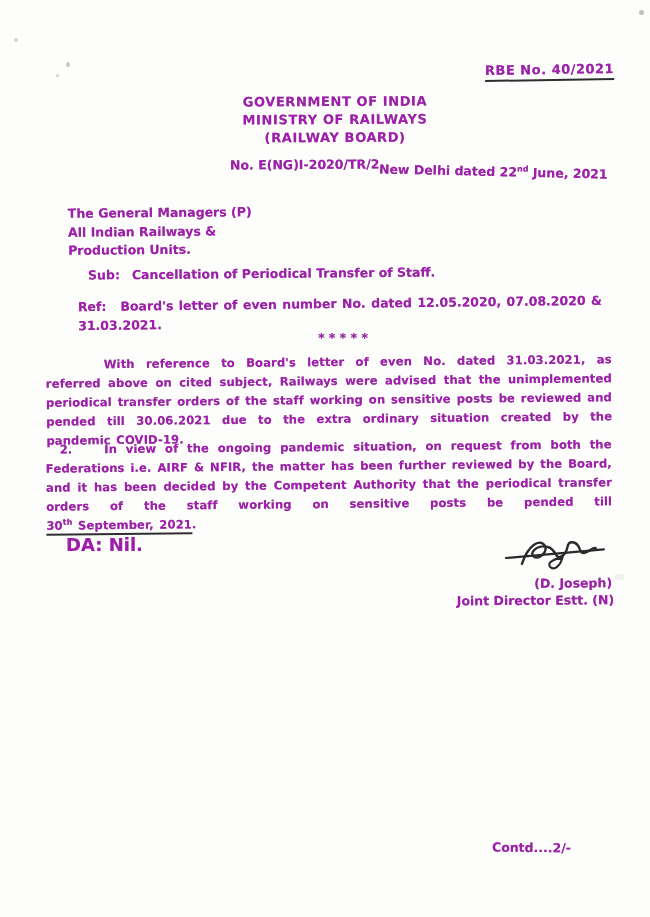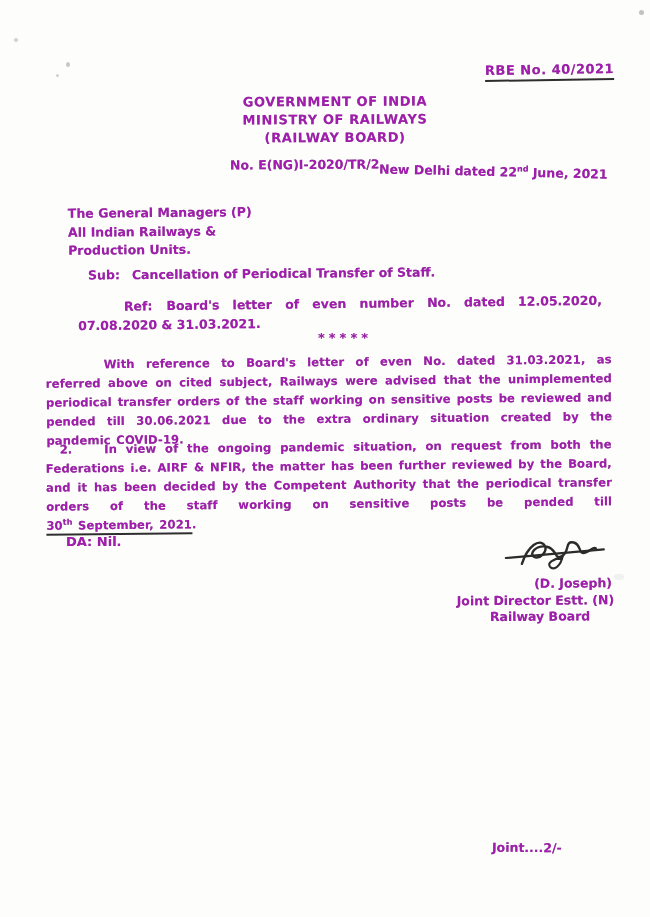--- a/index.html
+++ b/index.html
@@ -43,39 +43,39 @@
   .subject-line {
     position: absolute; top: 266px; left: 88px;
     font-size: 12.5px; transform: rotate(-0.5deg); white-space: nowrap;
   }
   .subject-line .lbl { margin-right: 12px; }
   .reference-line {
     position: absolute; top: 294px; left: 78px; width: 524px;
     font-size: 12.5px; line-height: 19px; text-align: justify;
     transform: rotate(-0.7deg);
   }
-  .reference-line .lbl { margin-right: 14px; margin-left: 46px; }
+  .reference-line .lbl { margin-right: 14px; }
   .star-separator {
     position: absolute; top: 330px; left: 0; width: 650px;
     text-align: center; font-size: 13px; letter-spacing: 4px;
     transform: translateX(20px);
   }
   .para {
     position: absolute; left: 46px; width: 566px;
     font-size: 11.6px; line-height: 19px; text-align: justify;
     letter-spacing: 0.1px; word-spacing: 1.5px;
     transform: rotate(-0.55deg);
   }
   .para-1 { top: 353px; text-indent: 58px; }
   .para-2 { top: 438px; }
   .para-num { margin-right: 32px; margin-left: 14px; }
   .underlined-date {
     border-bottom: 2px solid #2e2e2e; padding-bottom: 1px; white-space: nowrap;
   }
-  .enclosure-line { position: absolute; top: 534px; left: 66px; font-size: 13px; }
+  .enclosure-line { position: absolute; top: 534px; left: 66px; font-size: 18px; }
   .signature-block {
     position: absolute; top: 534px; right: 36px; width: 220px;
     text-align: right; font-size: 12.5px; line-height: 16.5px;
     transform: rotate(-0.4deg);
   }
   .signature-scribble { height: 40px; margin-bottom: 2px; }
   .signature-scribble svg { display: inline-block; margin-right: 2px; }
   .sig-name { margin-right: 2px; }
   .sig-designation { margin-right: 0; }
   .sig-org { margin-right: 24px; }
@@ -140,24 +140,23 @@
   <div class="signature-block">
     <div class="signature-scribble">
       <svg width="110" height="40" viewBox="0 0 110 40" fill="none" xmlns="http://www.w3.org/2000/svg">
         <path d="M20 30 C 26 12, 38 4, 43 12 C 46 18, 38 26, 32 23 C 27 20, 34 11, 45 13 C 56 15, 52 28, 61 22 C 68 17, 63 7, 72 9 C 80 11, 76 22, 84 19 C 89 17, 92 13, 94 15" stroke="#2b2b2b" stroke-width="2.4" stroke-linecap="round"></path>
         <path d="M61 22 C 59 32, 52 38, 48 33 C 45 29, 52 25, 60 24" stroke="#2b2b2b" stroke-width="2.2" stroke-linecap="round"></path>
         <path d="M4 24 L 102 16" stroke="#2b2b2b" stroke-width="2.2" stroke-linecap="round"></path>
       </svg>
     </div>
     <div class="sig-name">(D. Joseph)</div>
     <div class="sig-designation">Joint Director Estt. (N)</div>
-    <div class="sig-org">Railway Board</div>
   </div>
 
-  <div class="continuation-line">Joint....2/-</div>
+  <div class="continuation-line">Contd....2/-</div>
 
   <div class="speck s1"></div>
   <div class="speck s2"></div>
   <div class="speck s3"></div>
   <div class="speck s4"></div>
   <div class="speck s5"></div>
 
 </div>
 
 </body></html>

